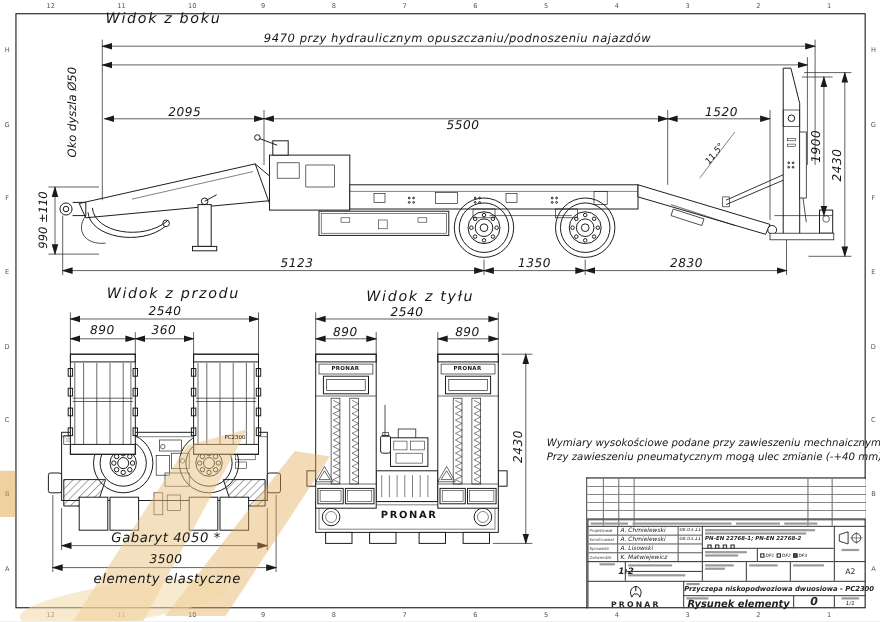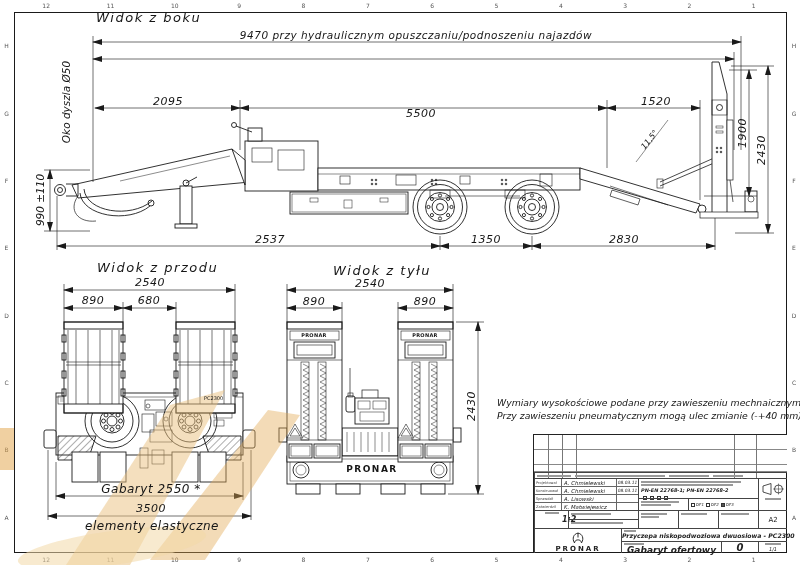--- a/index.html
+++ b/index.html
@@ -348,30 +348,30 @@
   <div class="lbl t13" style="left:96px;top:11px;">Widok z boku</div>
   <div class="lbl t11 c" style="left:416px;top:30px;font-size:10.5px;">9470 przy hydraulicznym opuszczaniu/podnoszeniu najazdów</div>
   <div class="lbl t11 c" style="left:168px;top:96px;">2095</div>
   <div class="lbl t11 c" style="left:421px;top:96px;margin-top:12px;">5500</div>
   <div class="lbl t11 c" style="left:656px;top:96px;">1520</div>
   <div class="lbl t10 rot" style="left:66px;top:102px;">Oko dyszla Ø50</div>
   <div class="lbl t10 rot" style="left:40px;top:200px;">990 ±110</div>
   <div class="lbl t11 rot" style="left:742px;top:133px;">1900</div>
   <div class="lbl t11 rot" style="left:761px;top:150px;">2430</div>
   <div class="lbl t8" style="left:650px;top:140px;transform:translate(-50%,-50%) rotate(-52deg);">11,5°</div>
-  <div class="lbl t11 c" style="left:270px;top:234px;">2537</div>
+  <div class="lbl t11 c" style="left:270px;top:234px;">5123</div>
   <div class="lbl t11 c" style="left:486px;top:234px;">1350</div>
   <div class="lbl t11 c" style="left:624px;top:234px;">2830</div>
 
   <div class="lbl t13" style="left:97px;top:261px;">Widok z przodu</div>
   <div class="lbl t11 c" style="left:150px;top:277px;">2540</div>
   <div class="lbl t11 c" style="left:93px;top:295px;">890</div>
-  <div class="lbl t11 c" style="left:149px;top:295px;">680</div>
+  <div class="lbl t11 c" style="left:149px;top:295px;">360</div>
   <div class="lbl tiny" style="left:204px;top:396px;">PC2300</div>
-  <div class="lbl t12 c" style="left:151px;top:483px;">Gabaryt 2550 *</div>
+  <div class="lbl t12 c" style="left:151px;top:483px;">Gabaryt 4050 *</div>
   <div class="lbl t11 c" style="left:151px;top:503px;">3500</div>
   <div class="lbl t12 c" style="left:152px;top:520px;">elementy elastyczne</div>
 
   <div class="lbl t13" style="left:333px;top:264px;">Widok z tyłu</div>
   <div class="lbl t11 c" style="left:370px;top:278px;">2540</div>
   <div class="lbl t11 c" style="left:314px;top:296px;">890</div>
   <div class="lbl t11 c" style="left:425px;top:296px;">890</div>
   <div class="lbl t11 rot" style="left:471px;top:406px;">2430</div>
   <div class="lbl t5b c" style="left:314px;top:333px;">PRONAR</div>
   <div class="lbl t5b c" style="left:425px;top:333px;">PRONAR</div>
@@ -469,21 +469,21 @@
       </div>
     <div class="cell" style="left:224px;top:75px;width:29px;height:18px;text-align:center;">
       <div style="font-size:7px;margin-top:5px;">A2</div>
     </div>
     <div class="cell" style="left:87px;top:93px;width:166px;height:13px;">
       <div class="sm" style="width:12px;margin:1px 2px 0 2px;"></div>
       <div style="font-size:6.2px;font-weight:bold;font-style:italic;text-align:center;white-space:nowrap;">Przyczepa niskopodwoziowa dwuosiowa - PC2300</div>
     </div>
     <div class="cell" style="left:87px;top:106px;width:100px;height:12px;">
       <div class="sm" style="width:20px;margin:1px 2px;"></div>
-      <div style="font-size:9px;font-weight:bold;font-style:italic;text-align:center;margin-top:-1px;">Gabaryt ofertowy</div>
+      <div style="font-size:9px;font-weight:bold;font-style:italic;text-align:center;margin-top:-1px;">Rysunek elementy</div>
     </div>
     <div class="cell" style="left:187px;top:106px;width:37px;height:12px;text-align:center;">
       <div style="font-size:10px;font-weight:bold;font-style:italic;">0</div>
     </div>
     <div class="cell" style="left:224px;top:106px;width:29px;height:12px;text-align:center;">
       <div class="sm" style="width:16px;margin:1px auto;"></div>
       <div style="font-size:5px;font-style:italic;">1/1</div>
     </div>
   </div>
 

